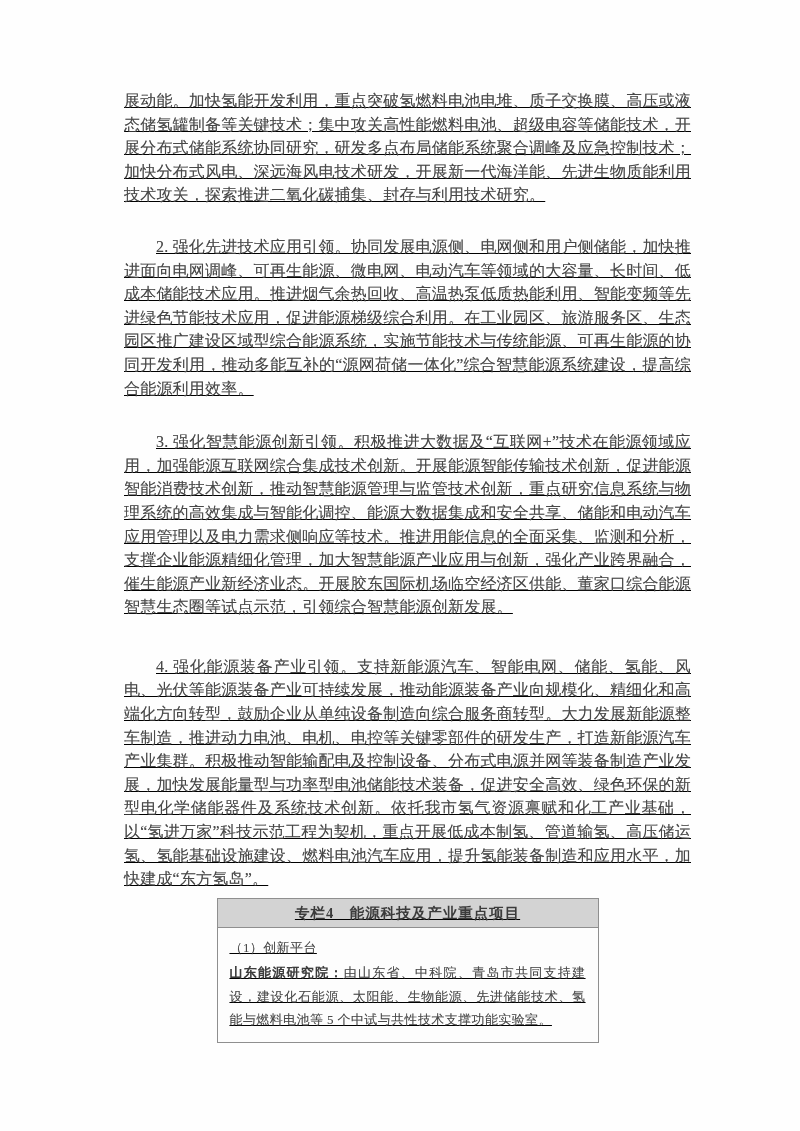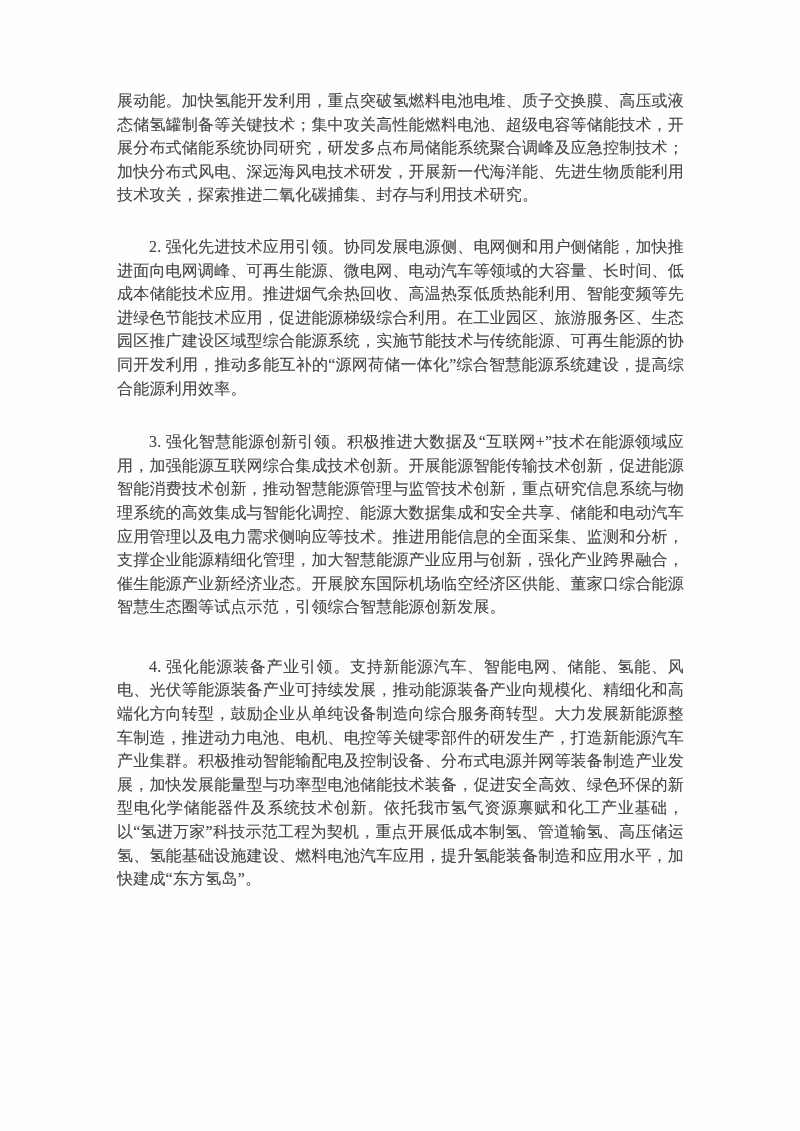--- a/index.html
+++ b/index.html
@@ -10,23 +10,24 @@
   .page {
     position: relative;
     width: 800px;
     height: 1131px;
     background: #fefefe;
     overflow: hidden;
     font-family: "Liberation Serif", "DejaVu Serif", serif;
   }
   .text-column {
     position: absolute;
-    left: 117px;
+    left: 124px;
     top: 89px;
     width: 567px;
+    text-decoration: underline;
   }
   .body-para {
     margin: 0 0 28px 0;
     font-size: 16px;
     line-height: 23.6px;
     letter-spacing: 0.2px;
     text-align: justify;
     color: #484848;
     text-shadow: 0 0 0.6px rgba(90,90,90,0.45);
   }
@@ -75,15 +76,26 @@
   <div class="text-column">
 
     <p class="body-para" id="para-1">展动能。加快氢能开发利用，重点突破氢燃料电池电堆、质子交换膜、高压或液态储氢罐制备等关键技术；集中攻关高性能燃料电池、超级电容等储能技术，开展分布式储能系统协同研究，研发多点布局储能系统聚合调峰及应急控制技术；加快分布式风电、深远海风电技术研发，开展新一代海洋能、先进生物质能利用技术攻关，探索推进二氧化碳捕集、封存与利用技术研究。</p>
 
     <p class="body-para indent" id="para-2">2. 强化先进技术应用引领。协同发展电源侧、电网侧和用户侧储能，加快推进面向电网调峰、可再生能源、微电网、电动汽车等领域的大容量、长时间、低成本储能技术应用。推进烟气余热回收、高温热泵低质热能利用、智能变频等先进绿色节能技术应用，促进能源梯级综合利用。在工业园区、旅游服务区、生态园区推广建设区域型综合能源系统，实施节能技术与传统能源、可再生能源的协同开发利用，推动多能互补的“源网荷储一体化”综合智慧能源系统建设，提高综合能源利用效率。</p>
 
     <p class="body-para indent" id="para-3">3. 强化智慧能源创新引领。积极推进大数据及“互联网+”技术在能源领域应用，加强能源互联网综合集成技术创新。开展能源智能传输技术创新，促进能源智能消费技术创新，推动智慧能源管理与监管技术创新，重点研究信息系统与物理系统的高效集成与智能化调控、能源大数据集成和安全共享、储能和电动汽车应用管理以及电力需求侧响应等技术。推进用能信息的全面采集、监测和分析，支撑企业能源精细化管理，加大智慧能源产业应用与创新，强化产业跨界融合，催生能源产业新经济业态。开展胶东国际机场临空经济区供能、董家口综合能源智慧生态圈等试点示范，引领综合智慧能源创新发展。</p>
 
     <p class="body-para indent" id="para-4">4. 强化能源装备产业引领。支持新能源汽车、智能电网、储能、氢能、风电、光伏等能源装备产业可持续发展，推动能源装备产业向规模化、精细化和高端化方向转型，鼓励企业从单纯设备制造向综合服务商转型。大力发展新能源整车制造，推进动力电池、电机、电控等关键零部件的研发生产，打造新能源汽车产业集群。积极推动智能输配电及控制设备、分布式电源并网等装备制造产业发展，加快发展能量型与功率型电池储能技术装备，促进安全高效、绿色环保的新型电化学储能器件及系统技术创新。依托我市氢气资源禀赋和化工产业基础，以“氢进万家”科技示范工程为契机，重点开展低成本制氢、管道输氢、高压储运氢、氢能基础设施建设、燃料电池汽车应用，提升氢能装备制造和应用水平，加快建成“东方氢岛”。</p>
 
+    <div class="callout">
+      <div class="callout-header">
+        <span class="callout-title">专栏4　能源科技及产业重点项目</span>
+      </div>
+      <div class="callout-body">
+        <p class="callout-section-label">（1）创新平台</p>
+        <p class="callout-entry">
+          <span class="callout-entry-term">山东能源研究院：</span><span>由山东省、中科院、青岛市共同支持建设，建设化石能源、太阳能、生物能源、先进储能技术、氢能与燃料电池等 5 个中试与共性技术支撑功能实验室。</span>
+        </p>
+      </div>
+    </div>
 
   </div>
 </div>
 
 </body></html>

